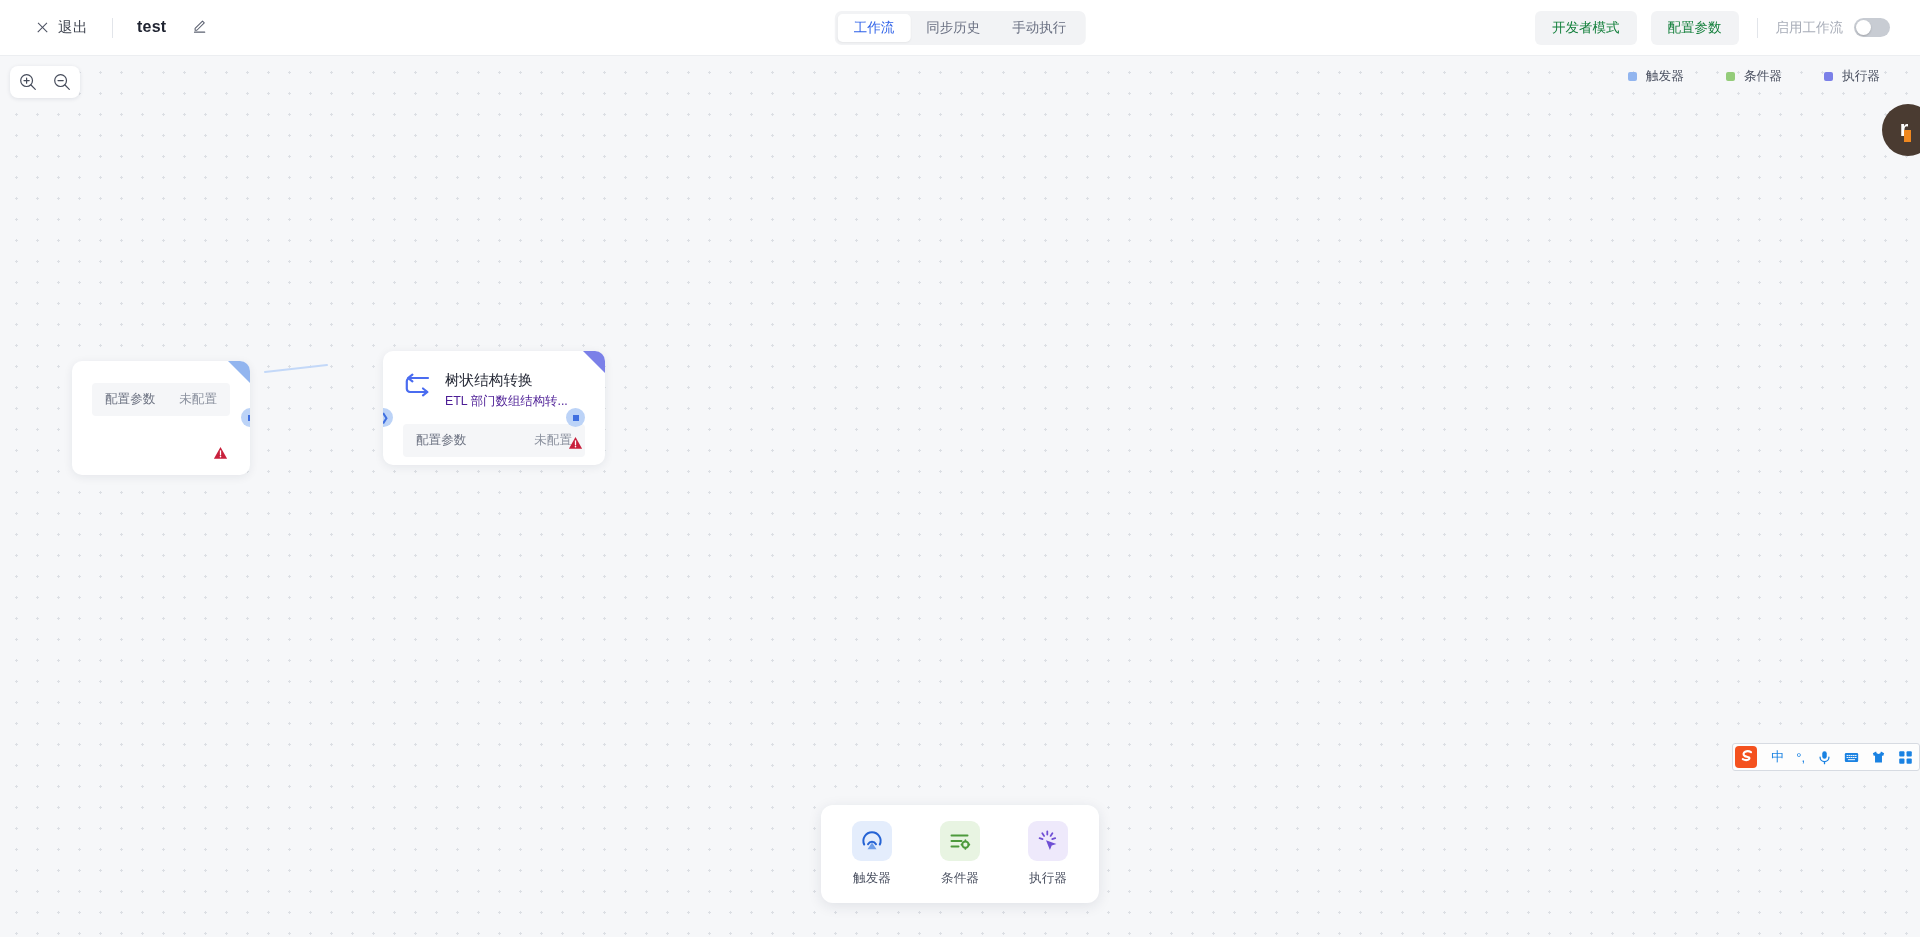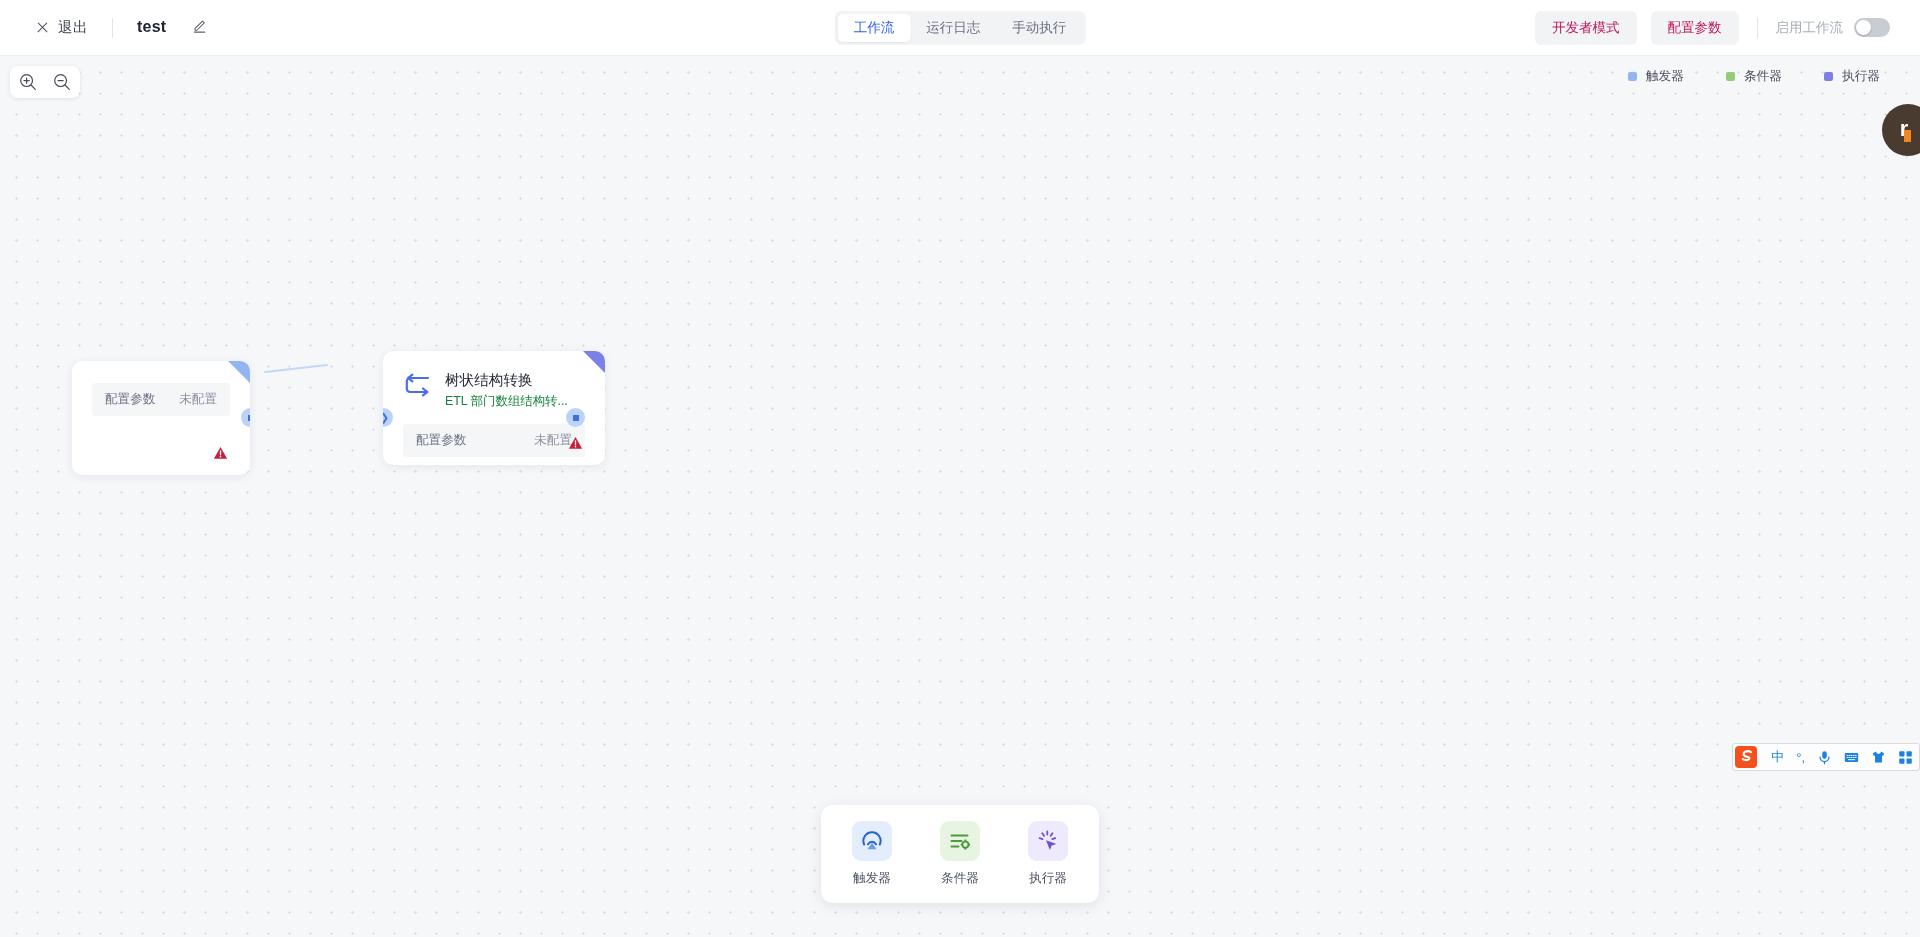--- a/index.html
+++ b/index.html
@@ -71,21 +71,21 @@
     box-shadow: 0 1px 2px rgba(0,0,0,0.05);
   }
 
   .hdr-right {
     margin-left: auto; display: flex; align-items: center;
     padding-right: 30px; gap: 14px;
   }
   .gbtn {
     background: #f2f3f5; border: none; border-radius: 6px;
     height: 34px; padding: 0 17px;
-    font-size: 13.5px; color: #be185d; cursor: pointer;
+    font-size: 13.5px; color: #15803d; cursor: pointer;
     font-family: inherit;
   }
   .hdr-divider2 { width: 1px; height: 20px; background: #e2e5ea; margin: 0 4px; }
   .toggle-wrap { display: flex; align-items: center; gap: 11px; }
   .toggle-label { font-size: 13.5px; color: #a8adb8; }
   .toggle {
     width: 36px; height: 19px; border-radius: 10px;
     background: #c8ccd3; position: relative; cursor: pointer;
   }
   .toggle .knob {
@@ -155,21 +155,21 @@
     border-style: solid;
     border-width: 0 22px 22px 0;
   }
   .node-head {
     display: flex; align-items: flex-start; gap: 14px;
     padding: 22px 20px 0 20px;
   }
   .node-icon { width: 28px; height: 26px; flex: none; margin-top: 2px; }
   .node-texts { display: flex; flex-direction: column; gap: 3px; padding-top: 1px; }
   .node-title { font-size: 14.6px; color: #1f2330; font-weight: 500; white-space: nowrap; }
-  .node-sub { font-size: 12.4px; color: #15803d; white-space: nowrap; }
+  .node-sub { font-size: 12.4px; color: #4c1d95; white-space: nowrap; }
 
   .node-param {
     margin: 0 20px 0 20px;
     background: #f5f6f8;
     border-radius: 4px;
     display: flex; align-items: center; justify-content: space-between;
     padding: 8px 13px;
     font-size: 12.6px; color: #6d7382;
   }
   .node-param .val { color: #8b919e; }
@@ -250,21 +250,21 @@
           <svg class="edit-pencil" viewBox="0 0 16 16" fill="none" xmlns="http://www.w3.org/2000/svg">
             <path d="M11.2 2.2 13.1 4.1 5.2 12H3.3V10.1z" stroke="#5b6170" stroke-width="1.1" stroke-linejoin="round"></path>
             <path d="M2.6 14h11" stroke="#5b6170" stroke-width="1.1" stroke-linecap="round"></path>
           </svg>
         </span>
       </div>
     </div>
 
     <div class="tabs">
       <div class="tab active">工作流</div>
-      <div class="tab">运行日志</div>
+      <div class="tab">同步历史</div>
       <div class="tab">手动执行</div>
     </div>
 
     <div class="hdr-right">
       <button class="gbtn">开发者模式</button>
       <button class="gbtn">配置参数</button>
       <div class="hdr-divider2"></div>
       <div class="toggle-wrap">
         <span class="toggle-label">启用工作流</span>
         <div class="toggle">

